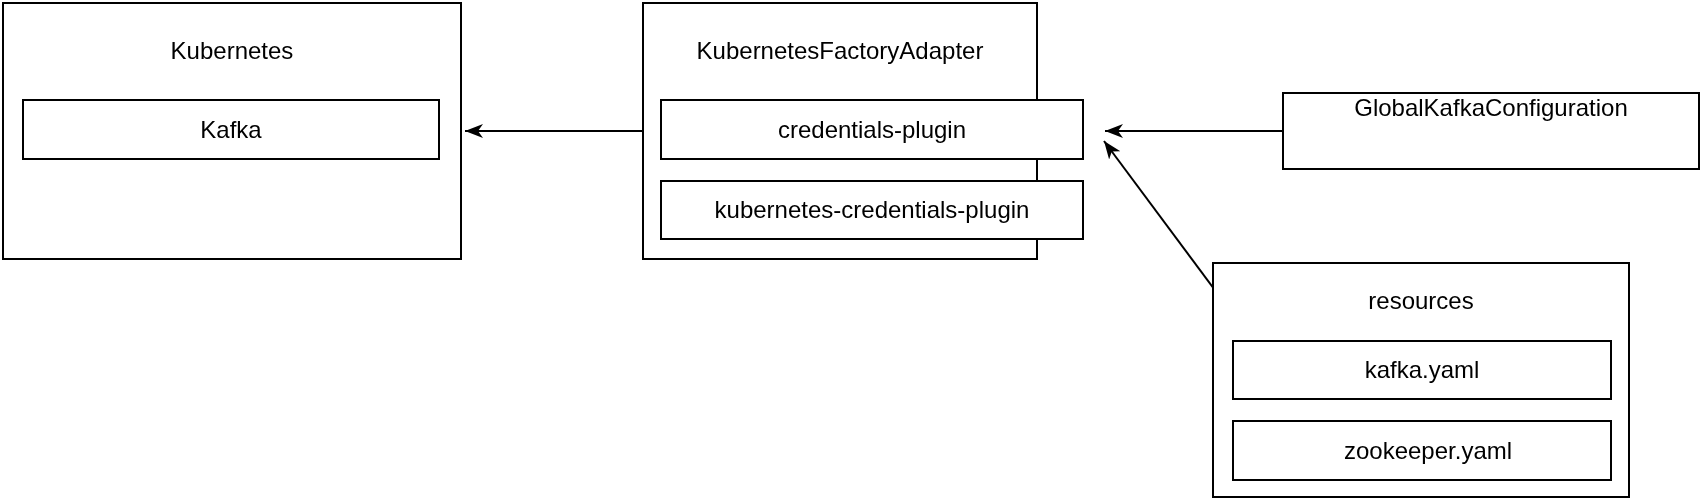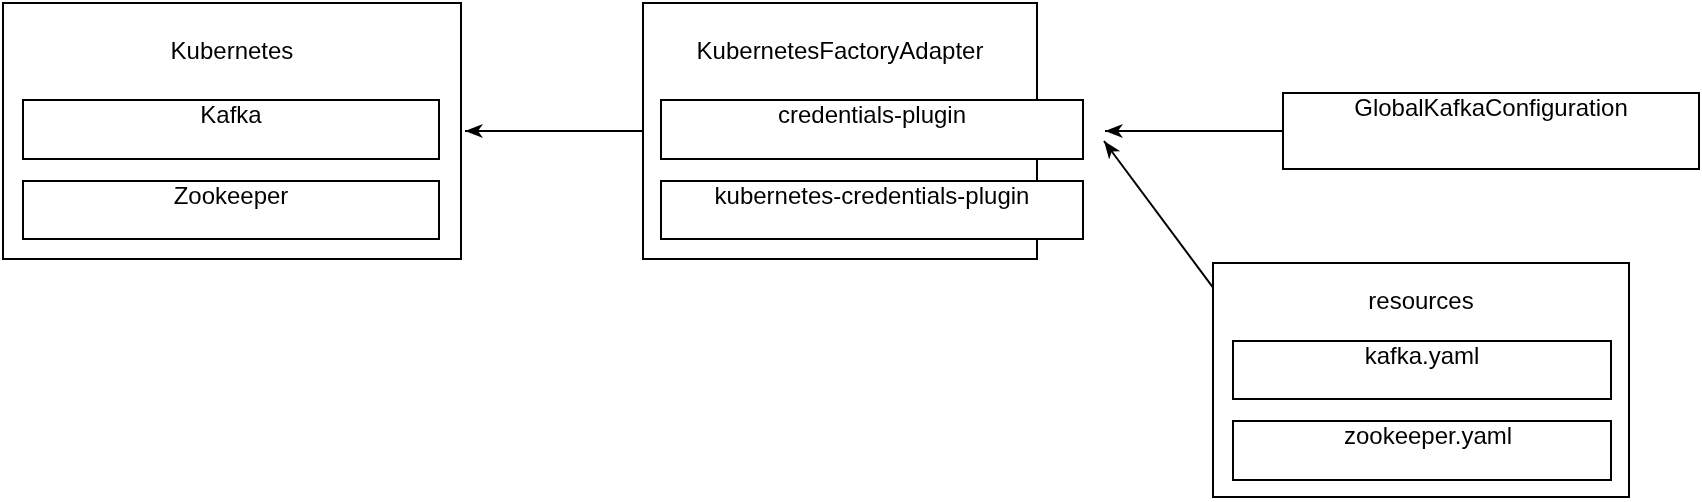--- a/index.html
+++ b/index.html
@@ -39,20 +39,21 @@
     align-items: center;
     justify-content: center;
     white-space: nowrap;
   }
   .child {
     position: absolute;
     border: 2px solid #000000;
     background: #ffffff;
     box-sizing: border-box;
     display: flex;
+    align-items: center;
     justify-content: center;
     white-space: nowrap;
   }
   .leaf {
     position: absolute;
     border: 2px solid #000000;
     background: #ffffff;
     box-sizing: border-box;
     display: flex;
     align-items: flex-start;
@@ -95,23 +96,20 @@
     <line x1="642" y1="131" x2="465" y2="131" stroke="#000000" stroke-width="2" marker-end="url(#arrowhead)"></line>
     <line x1="1282" y1="131" x2="1105" y2="131" stroke="#000000" stroke-width="2" marker-end="url(#arrowhead)"></line>
     <line x1="1281" y1="379" x2="1104" y2="141" stroke="#000000" stroke-width="2" marker-end="url(#arrowhead)"></line>
   </svg>
 
   <div class="group" id="box-kubernetes">
     <div class="group-title">Kubernetes</div>
     <div class="child child-0">
       <span>Kafka</span>
     </div>
-    <div class="child child-1">
-      <span>Zookeeper</span>
-    </div>
   </div>
 
   <div class="group" id="box-adapter">
     <div class="group-title">KubernetesFactoryAdapter</div>
     <div class="child child-0">
       <span>credentials-plugin</span>
     </div>
     <div class="child child-1">
       <span>kubernetes-credentials-plugin</span>
     </div>

